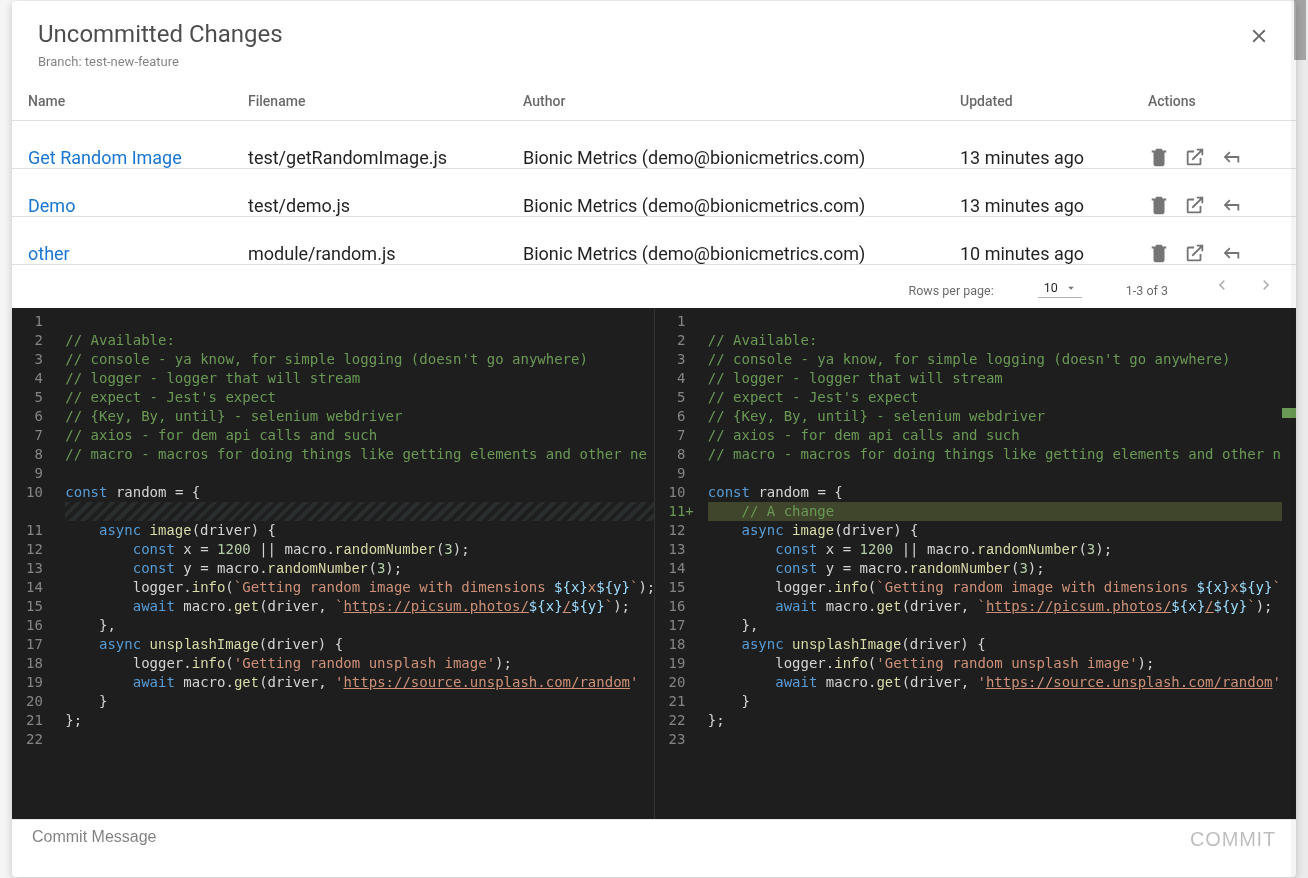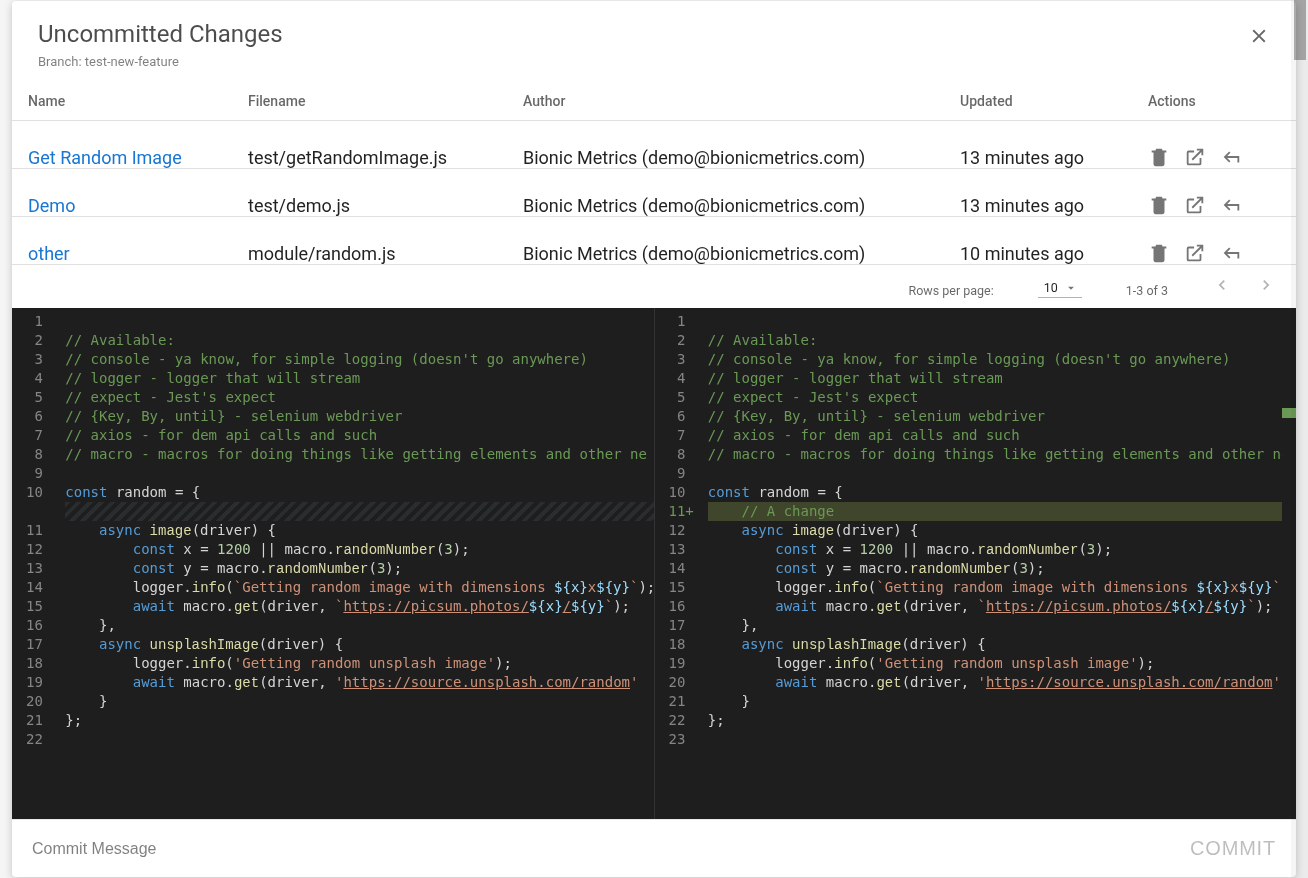--- a/index.html
+++ b/index.html
@@ -142,21 +142,21 @@
   .minimap {
     position:absolute; right:0; top:0; bottom:0; width:14px;
     background:#1e1e1e;
   }
   .minimap .mark {
     position:absolute; right:0; width:14px; height:10px;
     background:#6a9955;
   }
 
   .footer {
-    display:flex; align-items:center; justify-content:space-between;
+    display:flex; align-items:flex-start; justify-content:space-between;
     padding: 8px 20px;
     border-top: 1px solid rgba(0,0,0,0.08);
     height: 58px;
   }
   .commit-input {
     flex:1; border:none; outline:none;
     font-size: 16px; color: rgba(0,0,0,0.87);
     background: transparent;
   }
   .commit-input::placeholder { color: rgba(0,0,0,0.5); }

